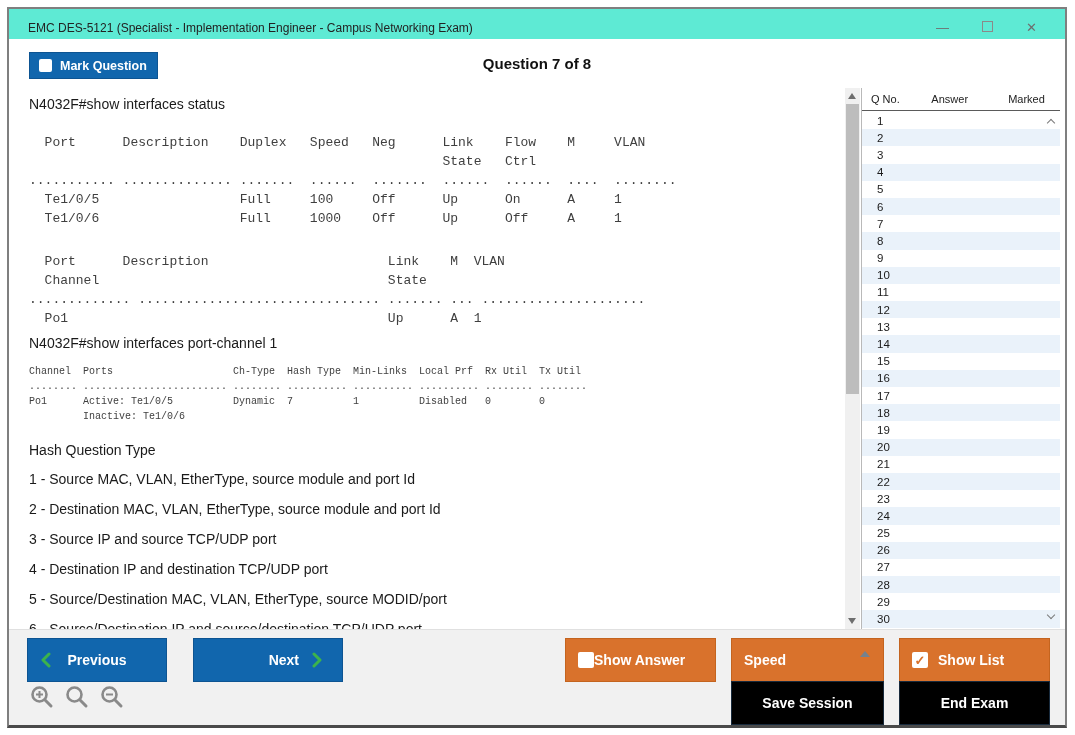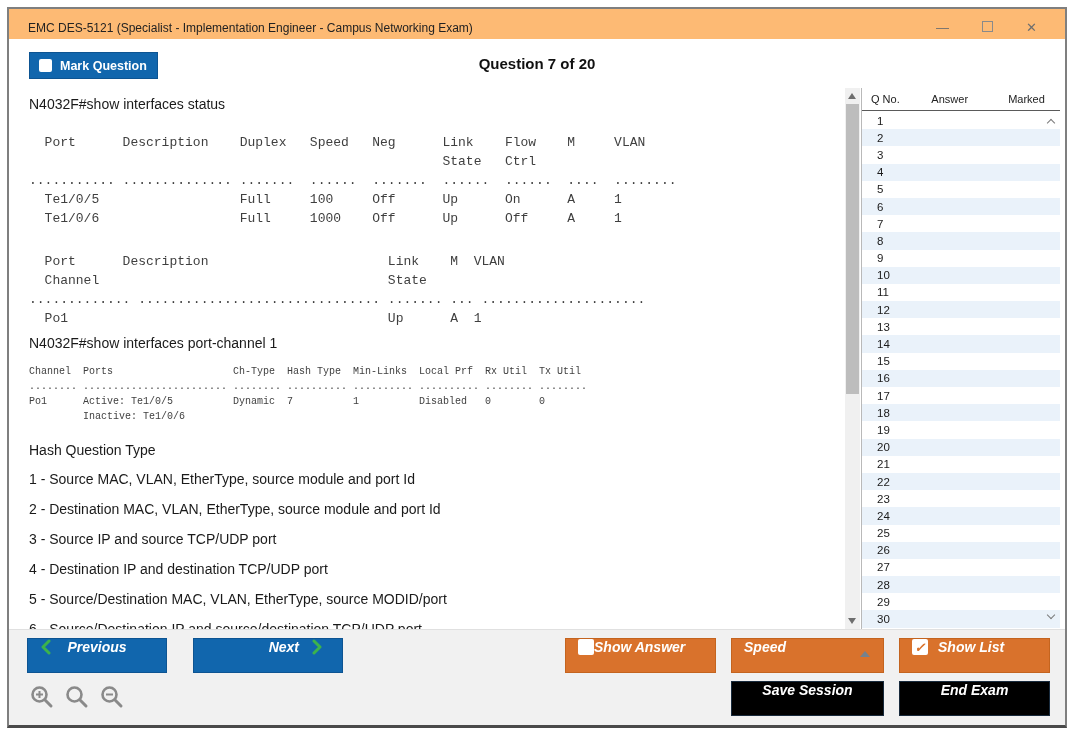--- a/index.html
+++ b/index.html
@@ -2,21 +2,21 @@
 <html><head>
 <meta charset="utf-8">
 <style>
   * { margin:0; padding:0; box-sizing:border-box; }
   html,body { width:1075px; height:735px; background:#ffffff; font-family:"Liberation Sans", sans-serif; }
   .window {
     position:absolute; left:7px; top:7px; width:1060px; height:721px;
     background:#ffffff; border:2px solid #7f7f7f; border-bottom:3px solid #4a4a4a;
   }
   
-  .titlebar { position:absolute; left:0; top:0; right:0; height:38px; background:#fdba74; border-bottom:1px solid #ececec; display:flex; align-items:center; }
+  .titlebar { position:absolute; left:0; top:0; right:0; height:38px; background:#5eead4; border-bottom:1px solid #ececec; display:flex; align-items:center; }
   .title-text { padding-left:19px; font-size:12px; color:#222; }
   .win-controls { margin-left:auto; display:flex; align-items:center; gap:33px; padding-right:28px; }
   .win-controls .ctrl { color:#6e6e6e; font-size:13px; line-height:1; cursor:default; }
   .maxbox { width:11px; height:11px; border:1px solid #8a8a8a; display:inline-block; }
   
   .header-row { position:absolute; left:0; top:30px; right:0; height:48px; background:#fff; }
   .mark-btn { position:absolute; left:20px; top:13px; width:129px; height:27px; background:#1166ad; border:1px solid #0d5492; display:flex; align-items:center; padding-left:9px; gap:8px; cursor:pointer; }
   .mark-btn .chk { width:13px; height:13px; background:#fff; border-radius:2px; }
   .mark-btn .lbl { color:#fff; font-size:12.5px; font-weight:bold; }
   .q-counter { position:absolute; left:0; right:0; top:16px; text-align:center; font-size:15px; font-weight:bold; color:#111; }
@@ -46,21 +46,21 @@
   .qrow.alt { background:#eaf2fa; }
   .qnum { padding-left:15px; font-size:11.5px; color:#1a1a1a; }
   .list-chevron { position:absolute; right:5px; width:8px; height:8px; }
   .list-chevron span { position:absolute; left:1px; width:6px; height:6px; border-style:solid; border-color:#7a7a7a; border-width:0; }
   .lc-up { top:30px; }
   .lc-up span { top:2px; border-top-width:1.5px; border-right-width:1.5px; transform:rotate(-45deg); }
   .lc-down { bottom:8px; }
   .lc-down span { top:-1px; border-bottom-width:1.5px; border-right-width:1.5px; transform:rotate(45deg); }
   
   .bottom-bar { position:absolute; left:0; right:0; top:620px; bottom:0; background:#f1f1f1; border-top:1px solid #e0e0e0; }
-  .btn { position:absolute; height:35px; display:flex; cursor:pointer;font-style:italic; }
+  .btn { position:absolute; height:44px; display:flex; align-items:center; cursor:pointer; }
   .btn-blue { background:#1166ad; border:1px solid #0d5492; }
   .btn-orange { background:#d9722c; border:1px solid #c4641f; }
   .btn-navy { background:#000000; border:1px solid #182a3c; }
   .btn .btxt { color:#fff; font-size:14px; font-weight:bold; }
   .btn-prev { left:18px; top:8px; width:140px; }
   .btn-prev svg { position:absolute; left:12px; }
   .btn-prev .btxt { margin:0 auto; }
   .btn-next { left:184px; top:8px; width:150px; justify-content:flex-end; padding-right:19px; gap:13px; }
   .btn-show-answer { left:556px; top:8px; width:151px; padding-left:12px; }
   .btn-review { left:722px; top:8px; width:153px; padding-left:12px; }
@@ -81,21 +81,21 @@
   <div class="titlebar">
     <span class="title-text">EMC DES-5121 (Specialist - Implementation Engineer - Campus Networking Exam)</span>
     <span class="win-controls">
       <span class="ctrl">—</span>
       <span class="ctrl"><span class="maxbox"></span></span>
       <span class="ctrl">✕</span>
     </span>
   </div>
 
   <div class="header-row">
-    <div class="q-counter">Question 7 of 20</div>
+    <div class="q-counter">Question 7 of 8</div>
     <div class="mark-btn">
       <span class="chk"></span>
       <span class="lbl">Mark Question</span>
     </div>
   </div>
 
   <div class="content">
     <div class="cmd-line">N4032F#show interfaces status</div>
     <div class="term">  Port      Description    Duplex   Speed   Neg      Link    Flow    M     VLAN
                                                      State   Ctrl

